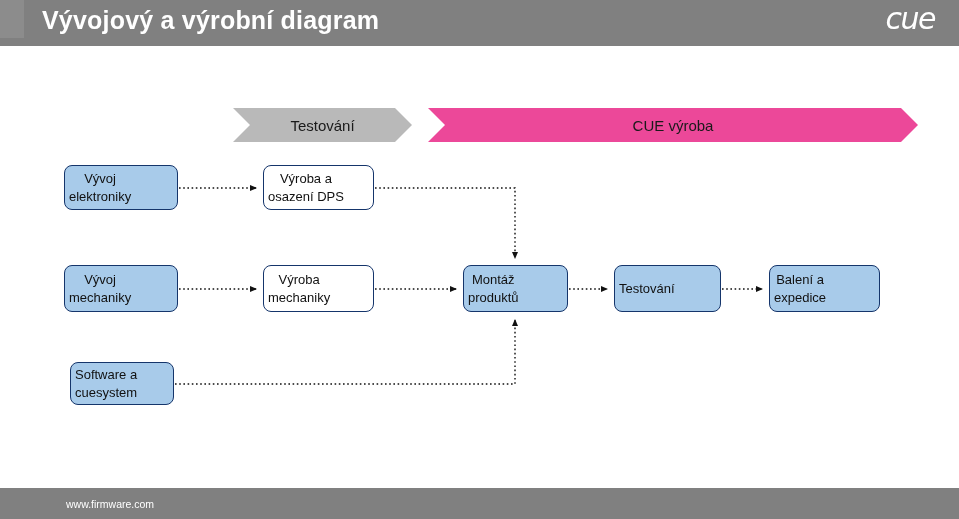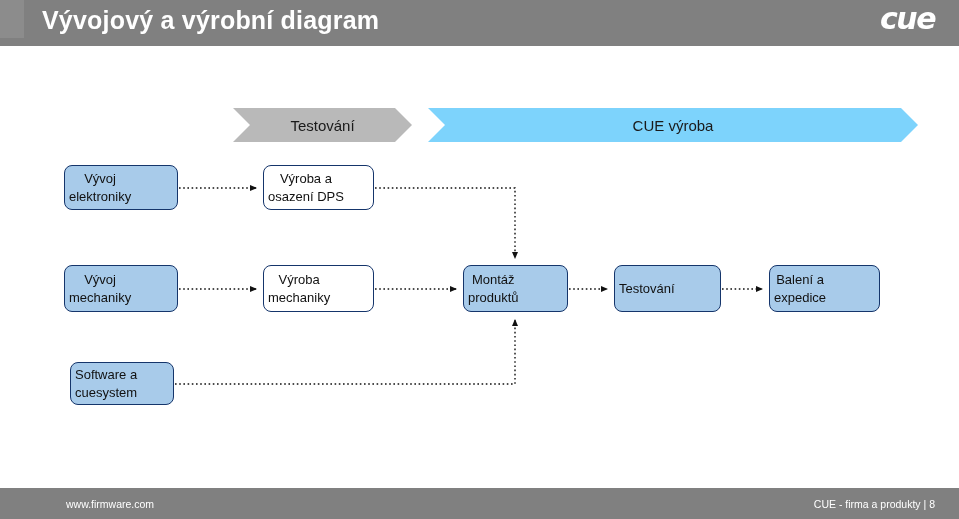--- a/index.html
+++ b/index.html
@@ -39,21 +39,21 @@
     letter-spacing: 0.2px;
     white-space: nowrap;
   }
   #brand-logo {
     position: absolute;
     right: 24px; top: 1px;
     height: 36px;
     line-height: 36px;
     color: #ffffff;
     font-size: 30px;
-    font-weight: bold;
+    font-weight: normal;
     font-style: italic;
     letter-spacing: -1.5px;
     font-family: "DejaVu Sans", sans-serif;
   }
 
   
   #chevron-band {
     position: absolute;
     left: 0; top: 108px;
     width: 959px; height: 34px;
@@ -131,21 +131,21 @@
 <div id="header-bar">
   <div id="header-accent"></div>
   <div id="page-title">Vývojový a výrobní diagram</div>
   <div id="brand-logo">cue</div>
 </div>
 
 <div id="chevron-band">
     <div class="chevron" style="left: 233px; width: 179px; background: rgb(185, 185, 185);">
       <span class="chevron-label">Testování</span>
     </div>
-    <div class="chevron" style="left: 428px; width: 490px; background: #7dd3fc;">
+    <div class="chevron" style="left: 428px; width: 490px; background: #ec4899;">
       <span class="chevron-label">CUE výroba</span>
     </div>
   </div>
 
 <div id="diagram">
     <div class="flow-box blue" style="left: 64px; top: 165px; width: 114px; height: 45px;">
       <div>
         <div>Vývoj</div>
         <div>elektroniky</div>
       </div>
@@ -212,14 +212,13 @@
     <path d="M569,289 L607,289"></path>
 
     <path d="M722,289 L762,289"></path>
 
     <path d="M175,384 L515,384 L515,320"></path>
   </g>
 </svg>
 
 <div id="footer-bar">
   <div id="footer-left">www.firmware.com</div>
-  <div id="footer-right">CUE - firma a produkty |  8</div>
 </div>
 
 </body></html>

